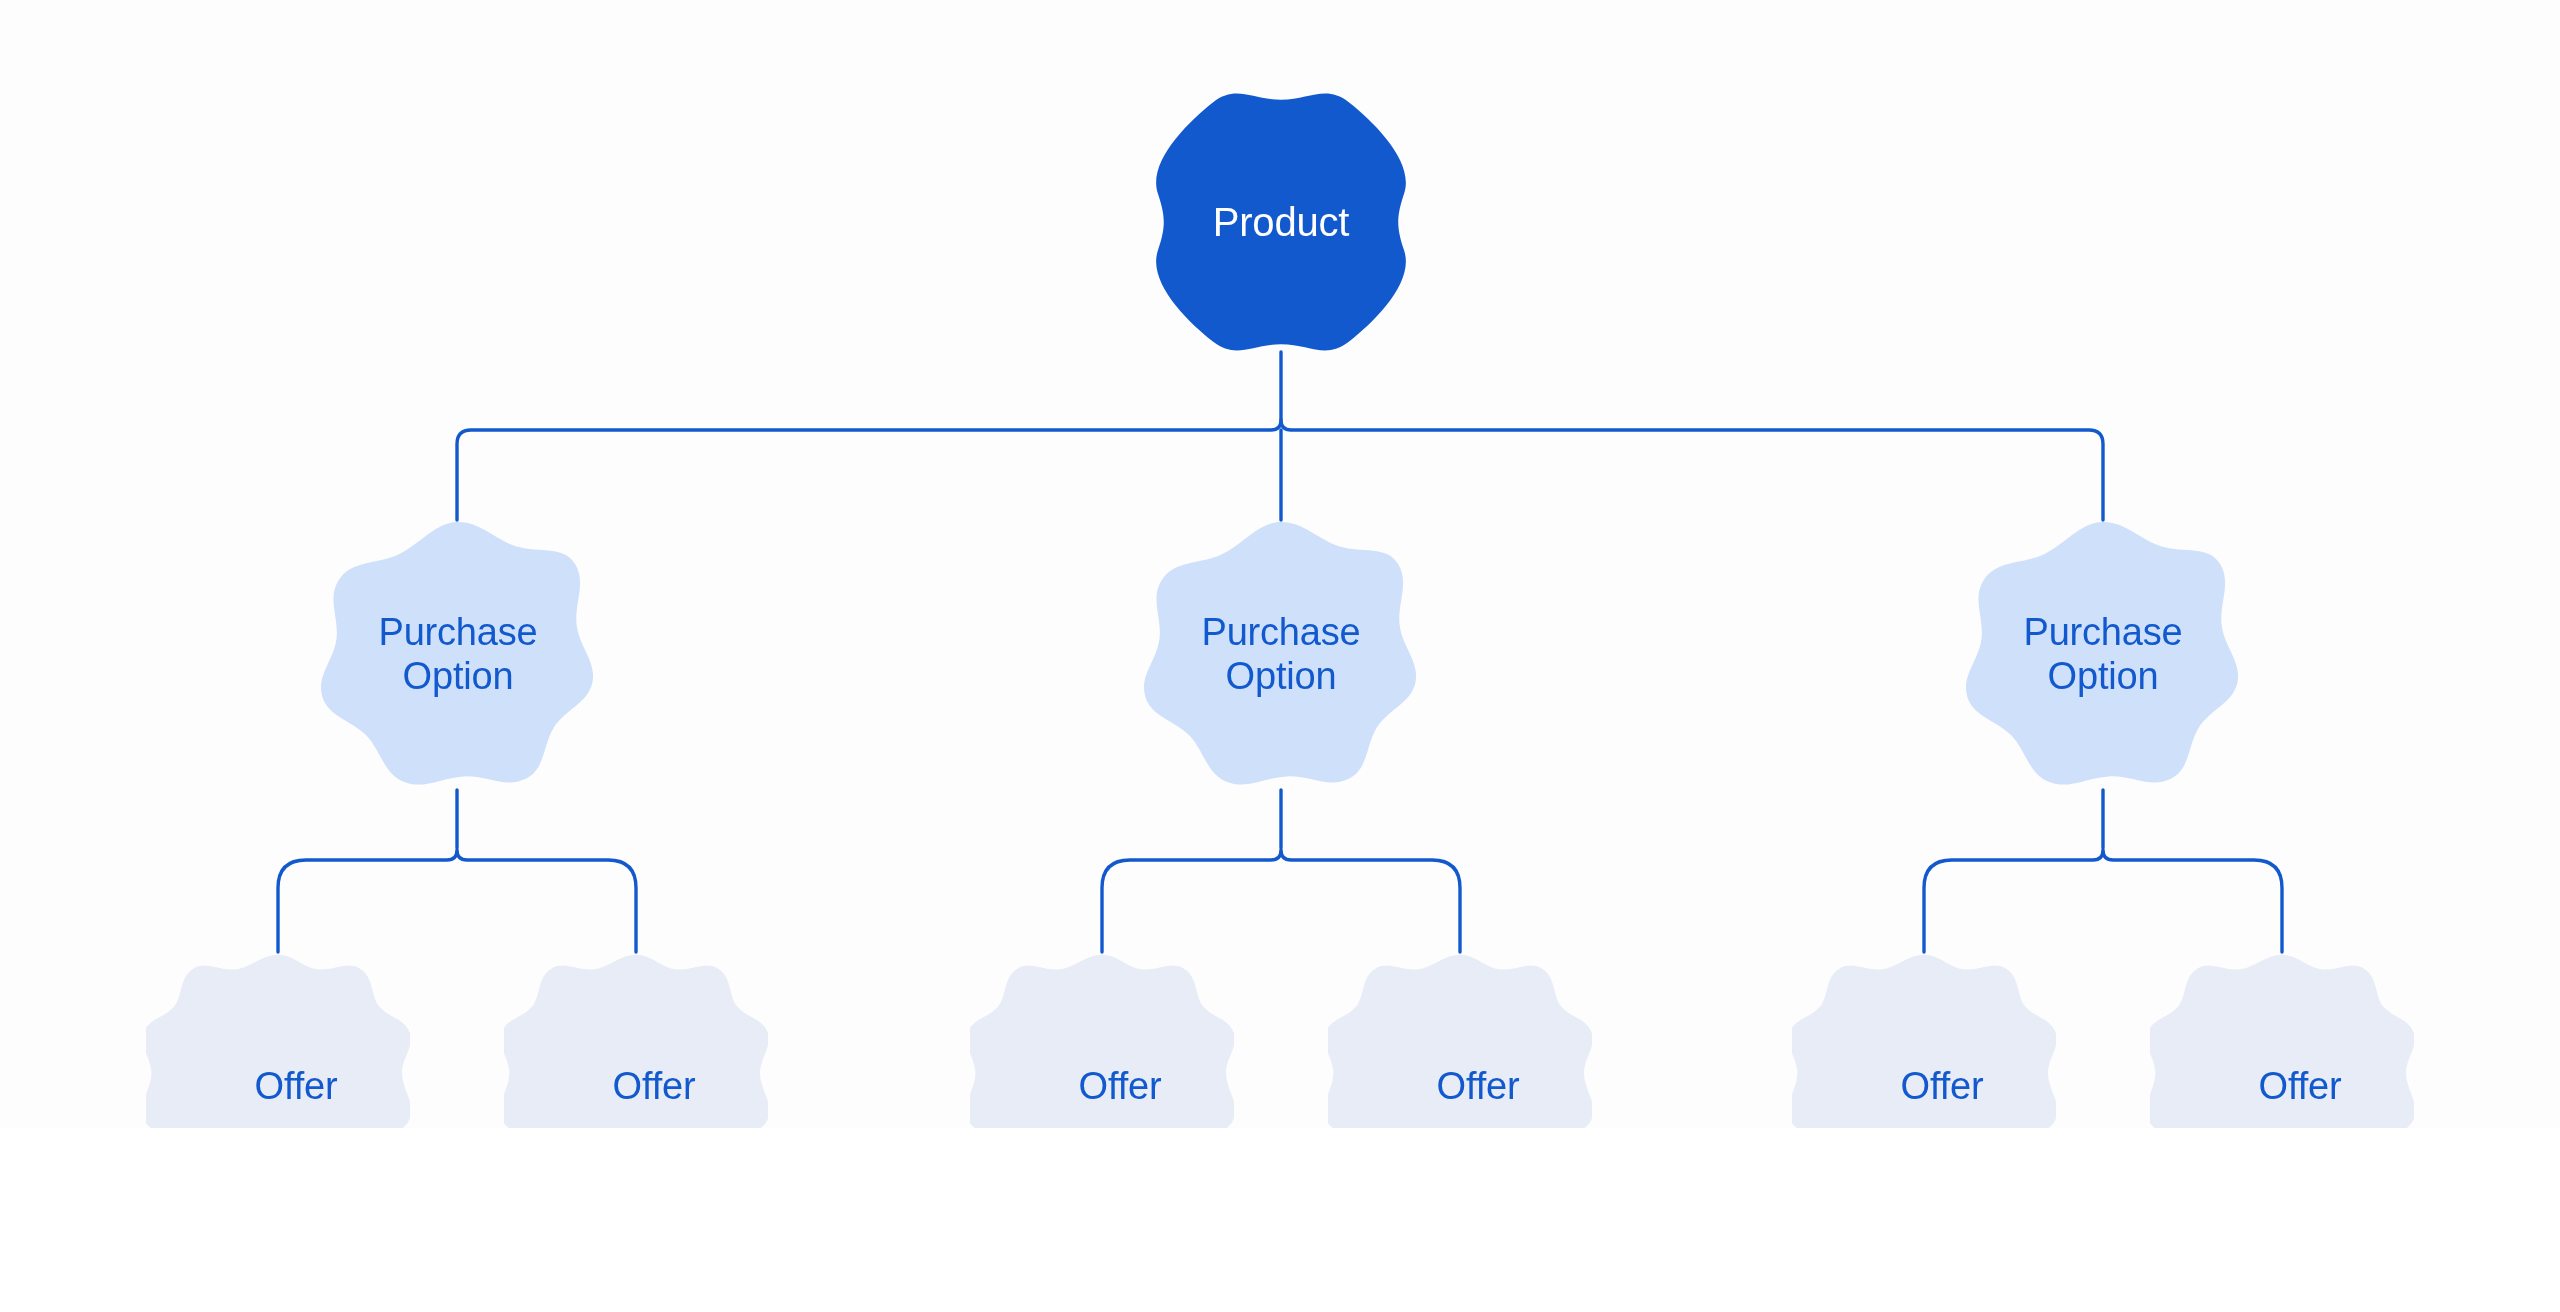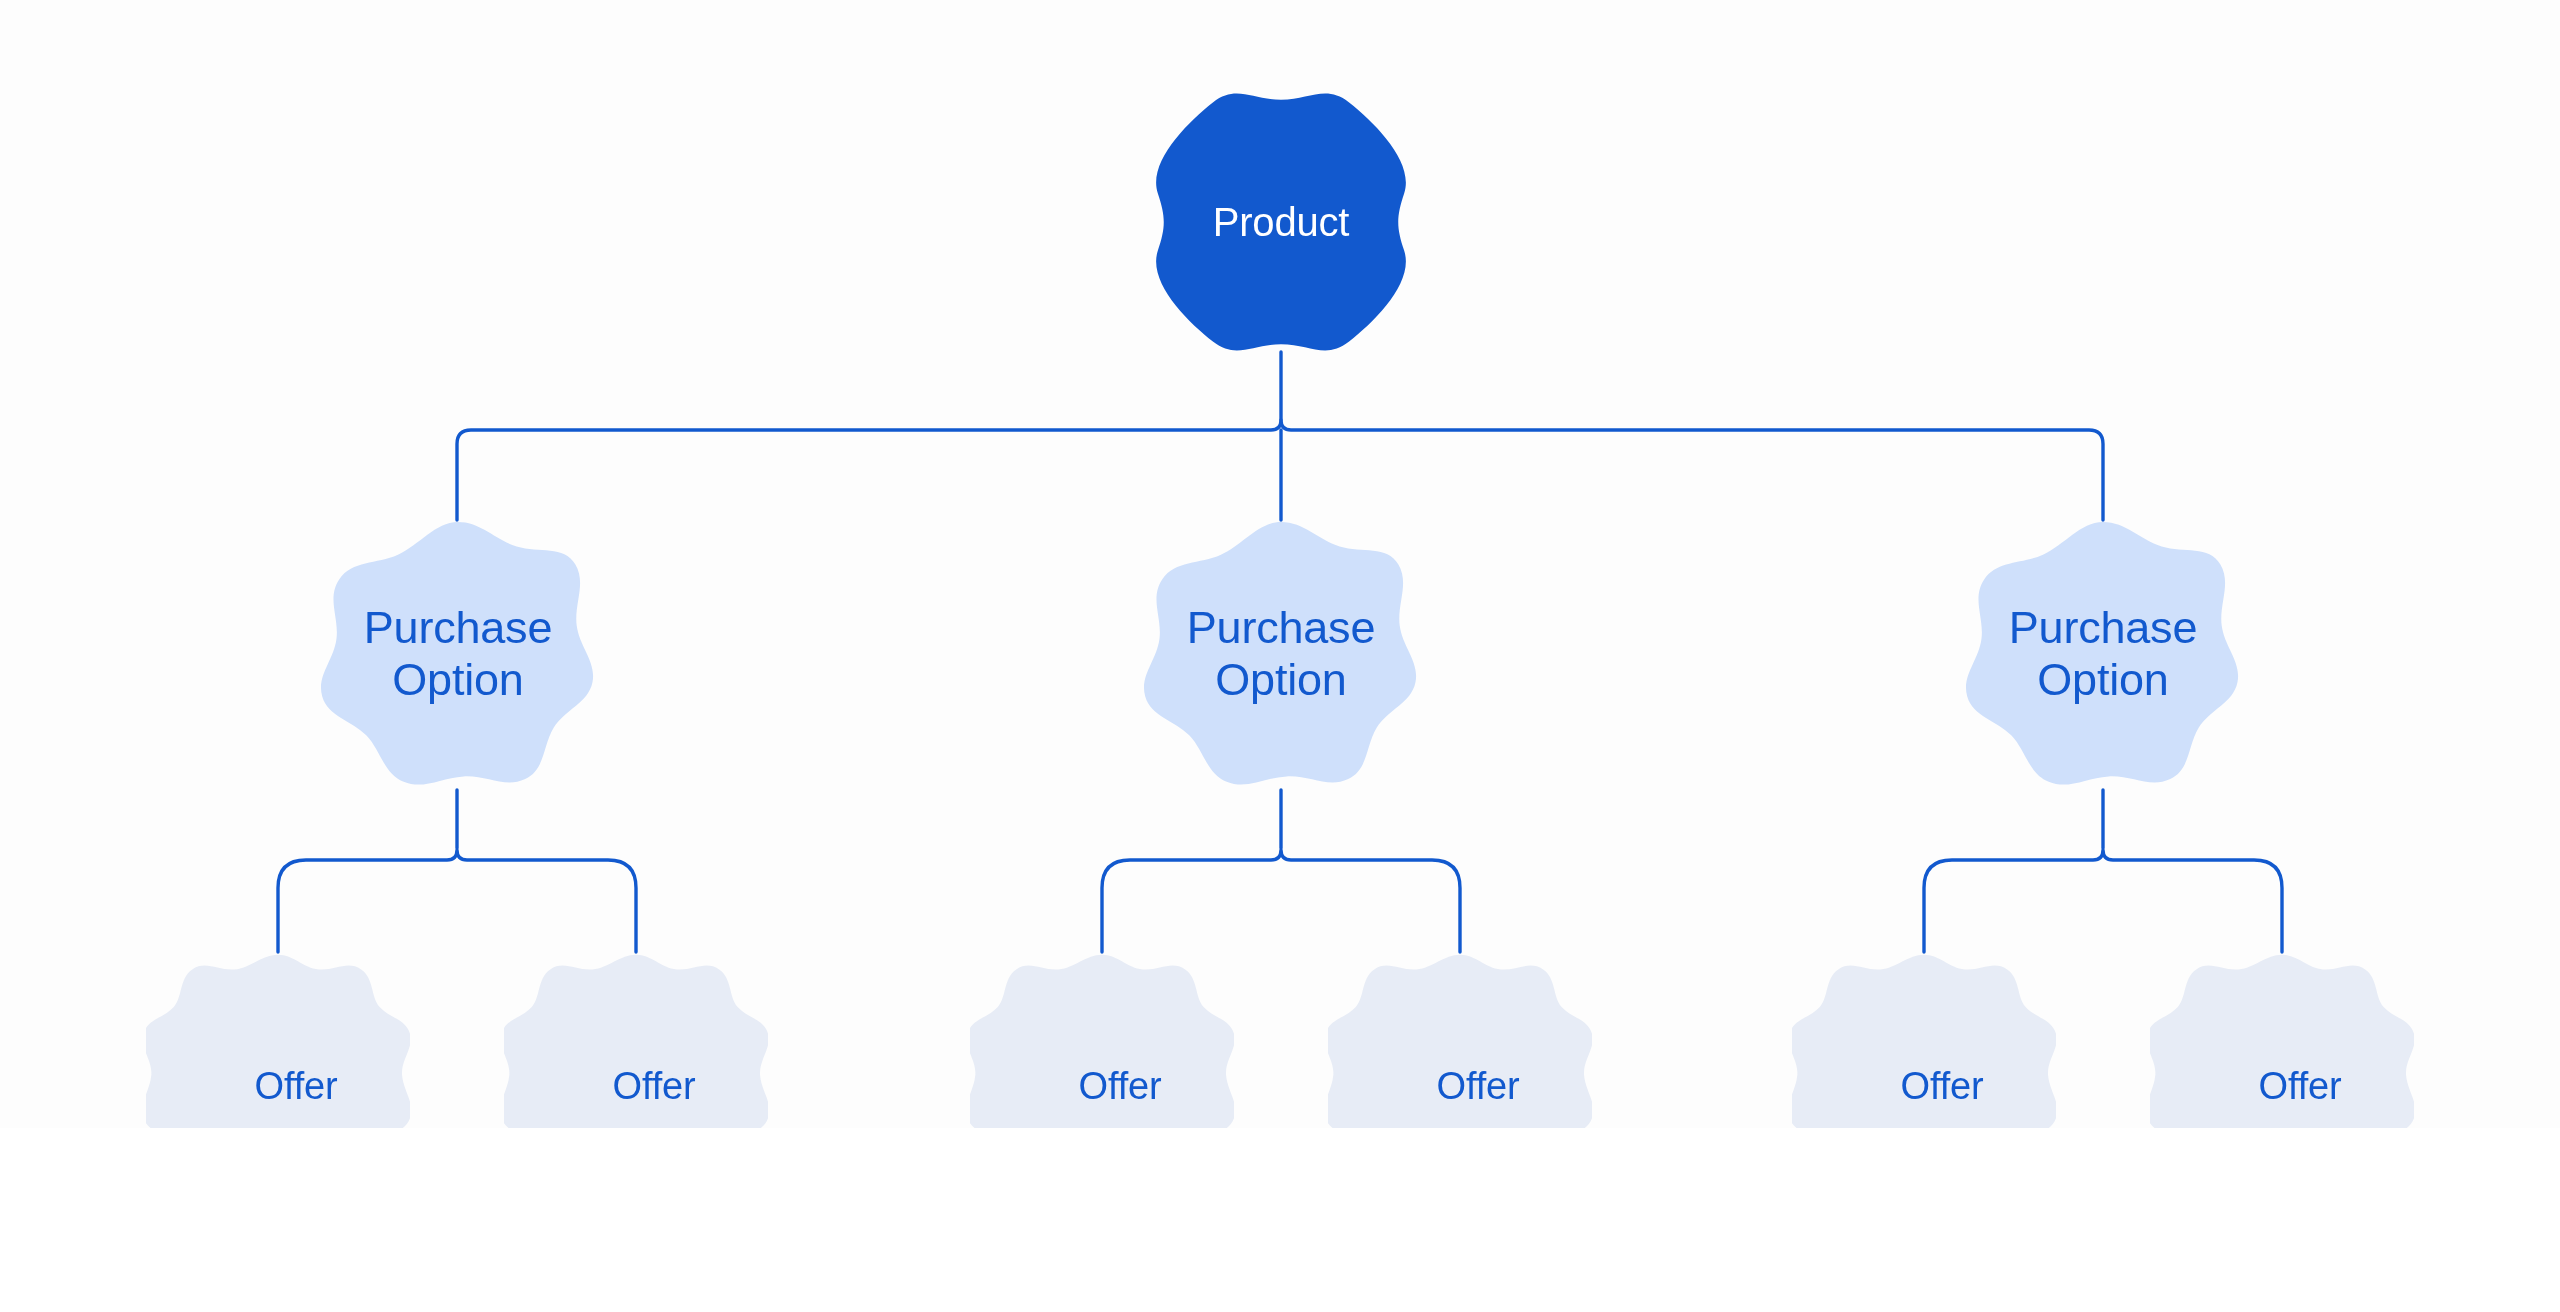--- a/index.html
+++ b/index.html
@@ -48,21 +48,21 @@
     line-height: 1.16;
     letter-spacing: -0.2px;
   }
   .node-root .node-label {
     color: #ffffff;
     font-size: 40px;
     font-weight: 400;
   }
   .node-mid .node-label {
     color: #1259ce;
-    font-size: 45px;
+    font-size: 38px;
     font-weight: 400;
   }
   .node-leaf .node-label {
     color: #1259ce;
     font-size: 38px;
     font-weight: 400;
     margin-left: 36px;
   }
 </style>
 </head>

